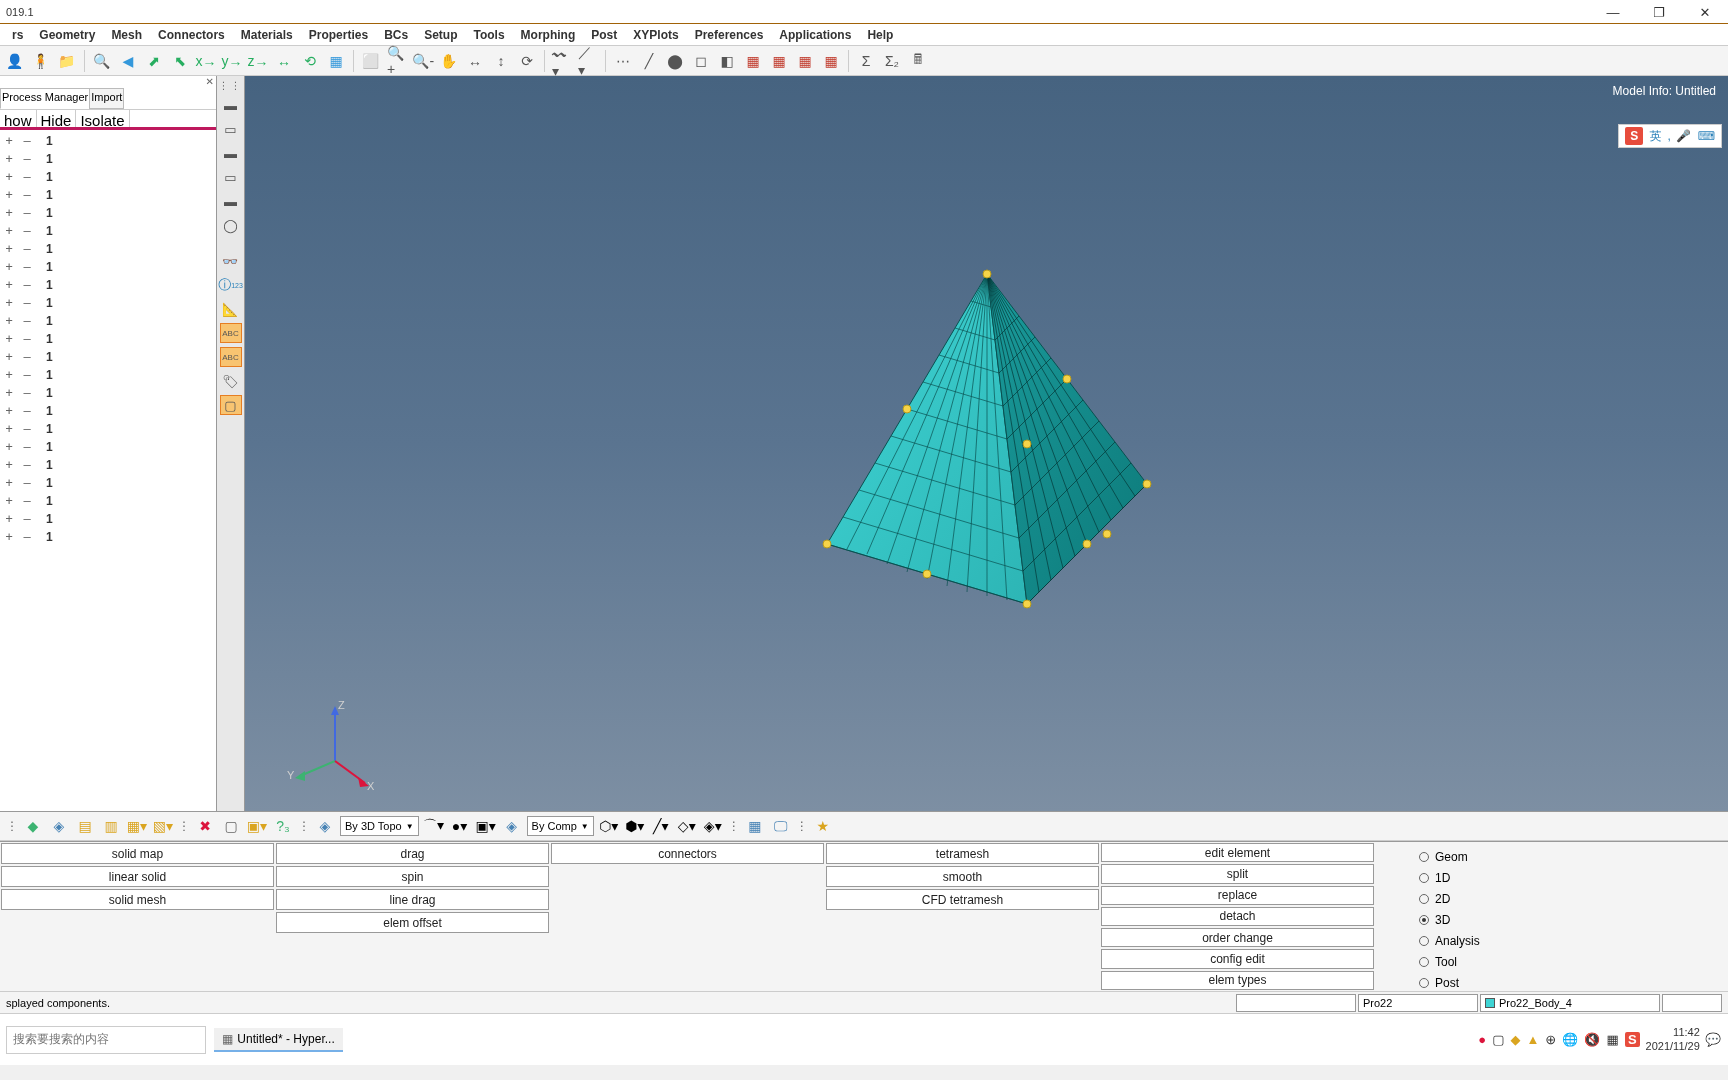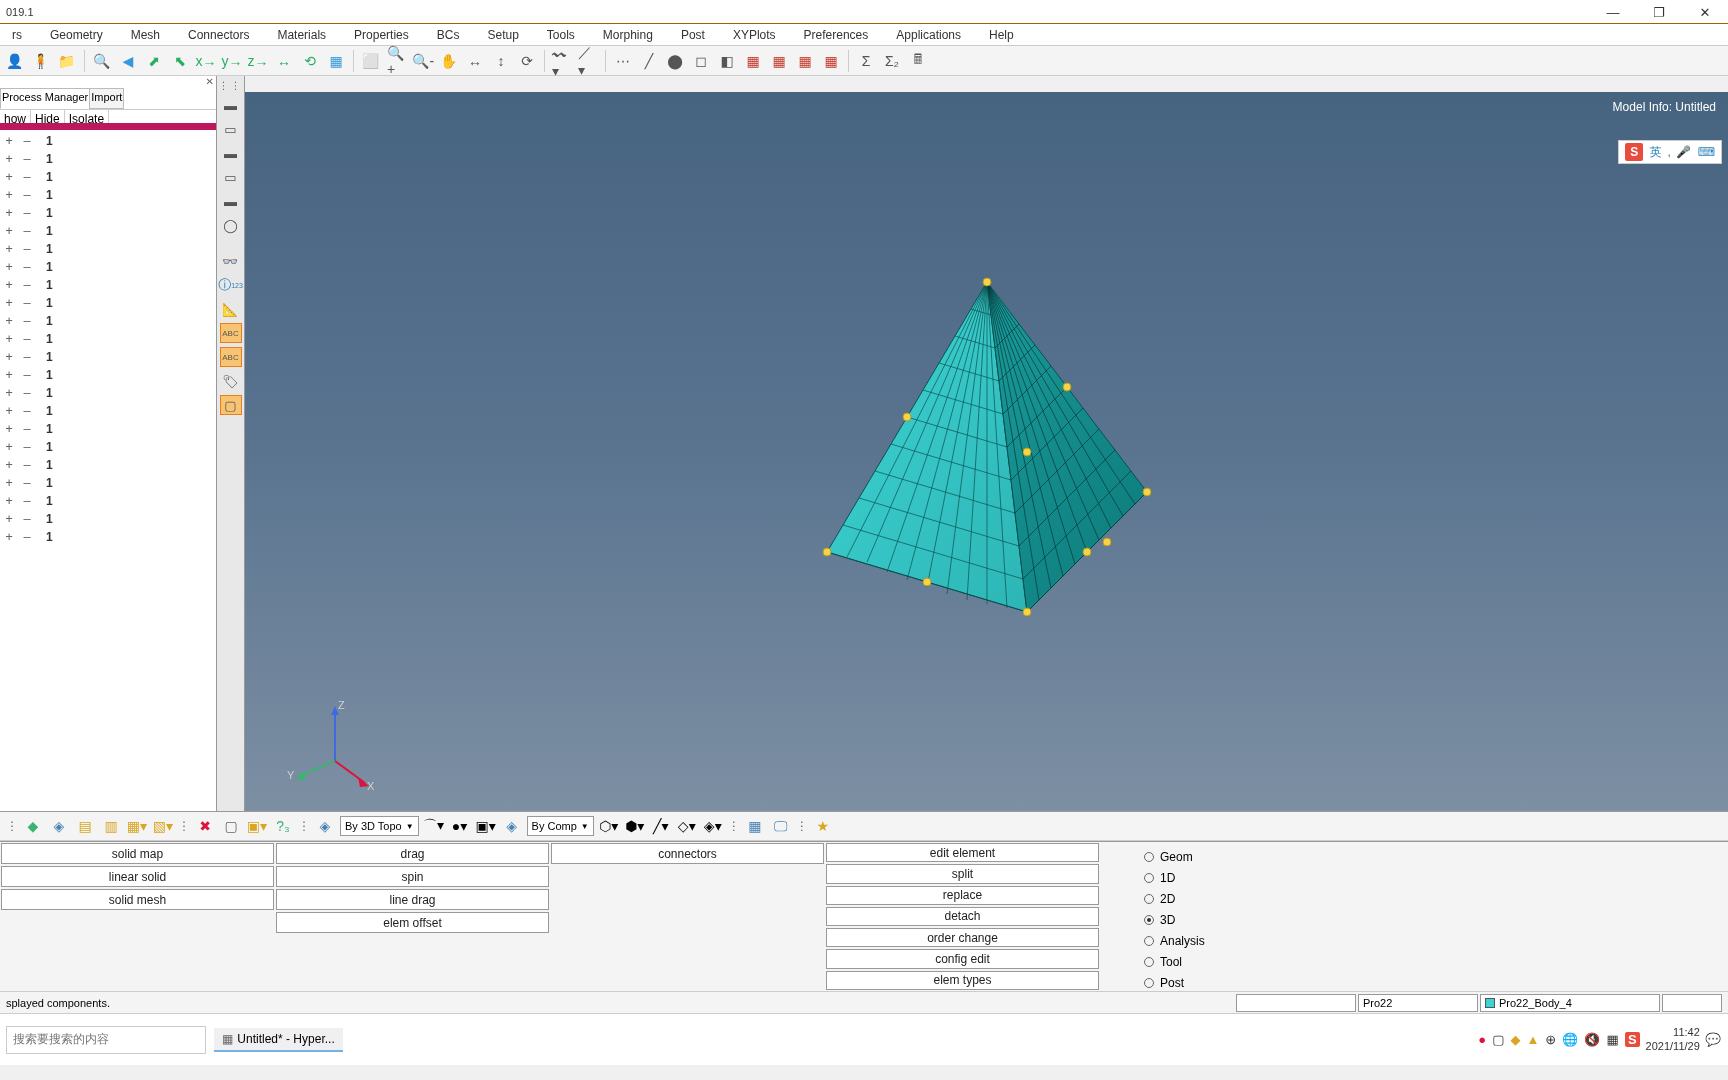--- a/index.html
+++ b/index.html
@@ -1,47 +1,47 @@
 <!DOCTYPE html>
 <html><head>
 <meta charset="utf-8">
 <style>
 * { margin:0; padding:0; box-sizing:border-box; font-family:"Segoe UI",Tahoma,sans-serif; }
 body { width:1728px; height:1080px; background:#f0f0f0; overflow:hidden; position:relative; font-size:12px; }
 .title-bar { height:24px; background:#fff; display:flex; align-items:center; padding:0 6px; border-bottom:1px solid #a16207; position:relative; }
 .title-bar .title { font-size:11px; color:#333; }
 .win-ctrl { position:absolute; right:0; top:0; display:flex; }
 .win-ctrl div { width:46px; height:24px; display:flex; align-items:center; justify-content:center; font-size:13px; color:#333; cursor:default; }
-.menu-bar { height:22px; background:#fff; display:flex; align-items:center; padding:0 4px; border-bottom:1px solid #ccc; gap:12px; }
+.menu-bar { height:22px; background:#fff; display:flex; align-items:center; padding:0 4px; border-bottom:1px solid #ccc; gap:0;font-weight:bold; }
 .menu-bar span { padding:2px 8px; font-size:12px; color:#333; }
 .tool-row { height:30px; background:#f4f4f4; border-bottom:1px solid #ccc; display:flex; align-items:center; padding:0 4px; gap:4px; }
 .tool-row .ico { width:22px; height:22px; display:flex; align-items:center; justify-content:center; font-size:14px; color:#555; border:1px solid transparent; }
 .tool-row .ico.orange { color:#e67e22; }
 .tool-row .ico.blue { color:#3498db; }
 .tool-row .ico.green { color:#27ae60; }
 .tool-row .ico.red { color:#c0392b; }
 .tool-row .sep { width:1px; height:22px; background:#ccc; margin:0 2px; }
 .main-area { display:flex; height:735px; }
 .left-panel { width:217px; background:#fff; border-right:1px solid #999; display:flex; flex-direction:column; position:relative; }
 .panel-close { position:absolute; right:2px; top:0; font-size:10px; color:#666; }
 .tab-strip { height:22px; display:flex; border-bottom:1px solid #ccc; margin-top:12px; }
 .tab-strip .tab { padding:2px 1px; border:1px solid #bbb; background:#f4f4f4; font-size:11px; margin-right:-1px; }
 .tab-strip .tab.active { background:#fff; border-bottom:1px solid #fff; }
-.filter-row { height:20px; display:flex; border-bottom:7px solid #be185d; font-size:12px; }
+.filter-row { height:20px; display:flex; border-bottom:3px solid #be185d; font-size:15px; }
 .filter-row span { padding:2px 4px; border-right:1px solid #ccc; }
 .tree { flex:1; overflow:auto; padding:2px; }
 .tree-row { display:flex; align-items:center; height:18px; font-size:12px; color:#333; }
 .tree-row .plus { width:14px; text-align:center; color:#666; font-family:monospace; }
 .tree-row .dash { width:14px; text-align:center; color:#666; font-family:monospace; margin-left:4px; }
 .tree-row .num { margin-left:12px; font-weight:bold; }
 .side-toolbar { width:28px; background:#e8e8e8; border-right:1px solid #999; padding:4px 2px; display:flex; flex-direction:column; gap:4px; align-items:center; }
 .side-toolbar .dots { font-size:10px; color:#666; letter-spacing:2px; }
 .side-toolbar .sico { width:22px; height:20px; display:flex; align-items:center; justify-content:center; font-size:13px; color:#555; border:1px solid transparent; }
 .side-toolbar .sico.sel { background:#f8c471; border:1px solid #e67e22; }
-.viewport { flex:1; background:linear-gradient(180deg,#466380 0%,#5a7490 50%,#7d8fa3 100%); position:relative;margin-top:16px; }
+.viewport { flex:1; background:linear-gradient(180deg,#466380 0%,#5a7490 50%,#7d8fa3 100%); position:relative; }
 .model-info { position:absolute; top:8px; right:12px; color:#fff; font-size:12px; }
 .ime-badge { position:absolute; top:48px; right:6px; display:flex; align-items:center; background:#fff; border:1px solid #ccc; padding:2px 6px; gap:6px; font-size:12px; }
 .ime-badge .s { background:#e74c3c; color:#fff; width:18px; height:18px; display:flex; align-items:center; justify-content:center; font-weight:bold; border-radius:2px; }
 .ime-badge .bl { color:#2980b9; }
 .triad { position:absolute; left:40px; bottom:20px; }
 .bottom-toolbar { height:30px; background:#f4f4f4; border-top:1px solid #999; border-bottom:1px solid #ccc; display:flex; align-items:center; padding:0 6px; gap:4px; }
 .bottom-toolbar .dots { color:#666; font-size:12px; }
 .bottom-toolbar .bico { width:22px; height:22px; display:flex; align-items:center; justify-content:center; font-size:14px; }
 .bottom-toolbar .combo { height:20px; border:1px solid #999; background:#fff; padding:0 4px; display:flex; align-items:center; font-size:11px; gap:4px; }
 .bottom-toolbar .combo .arr { font-size:8px; }
@@ -432,20 +432,25 @@
   <div class="panel-col" style="width:275px">
     <div class="panel-btn">drag</div>
     <div class="panel-btn">spin</div>
     <div class="panel-btn">line drag</div>
     <div class="panel-btn">elem offset</div>
   </div>
   <div class="panel-col" style="width:275px">
     <div class="panel-btn">connectors</div>
   </div>
   <div class="panel-col" style="width:275px">
+    <div class="panel-btn">tetramesh</div>
+    <div class="panel-btn">smooth</div>
+    <div class="panel-btn">CFD tetramesh</div>
+  </div>
+  <div class="panel-col" style="width:275px">
     <div class="panel-btn">edit element</div>
     <div class="panel-btn">split</div>
     <div class="panel-btn">replace</div>
     <div class="panel-btn">detach</div>
     <div class="panel-btn">order change</div>
     <div class="panel-btn">config edit</div>
     <div class="panel-btn">elem types</div>
   </div>
   <div class="radio-col" id="radio-col">
       <div class="rrow">

